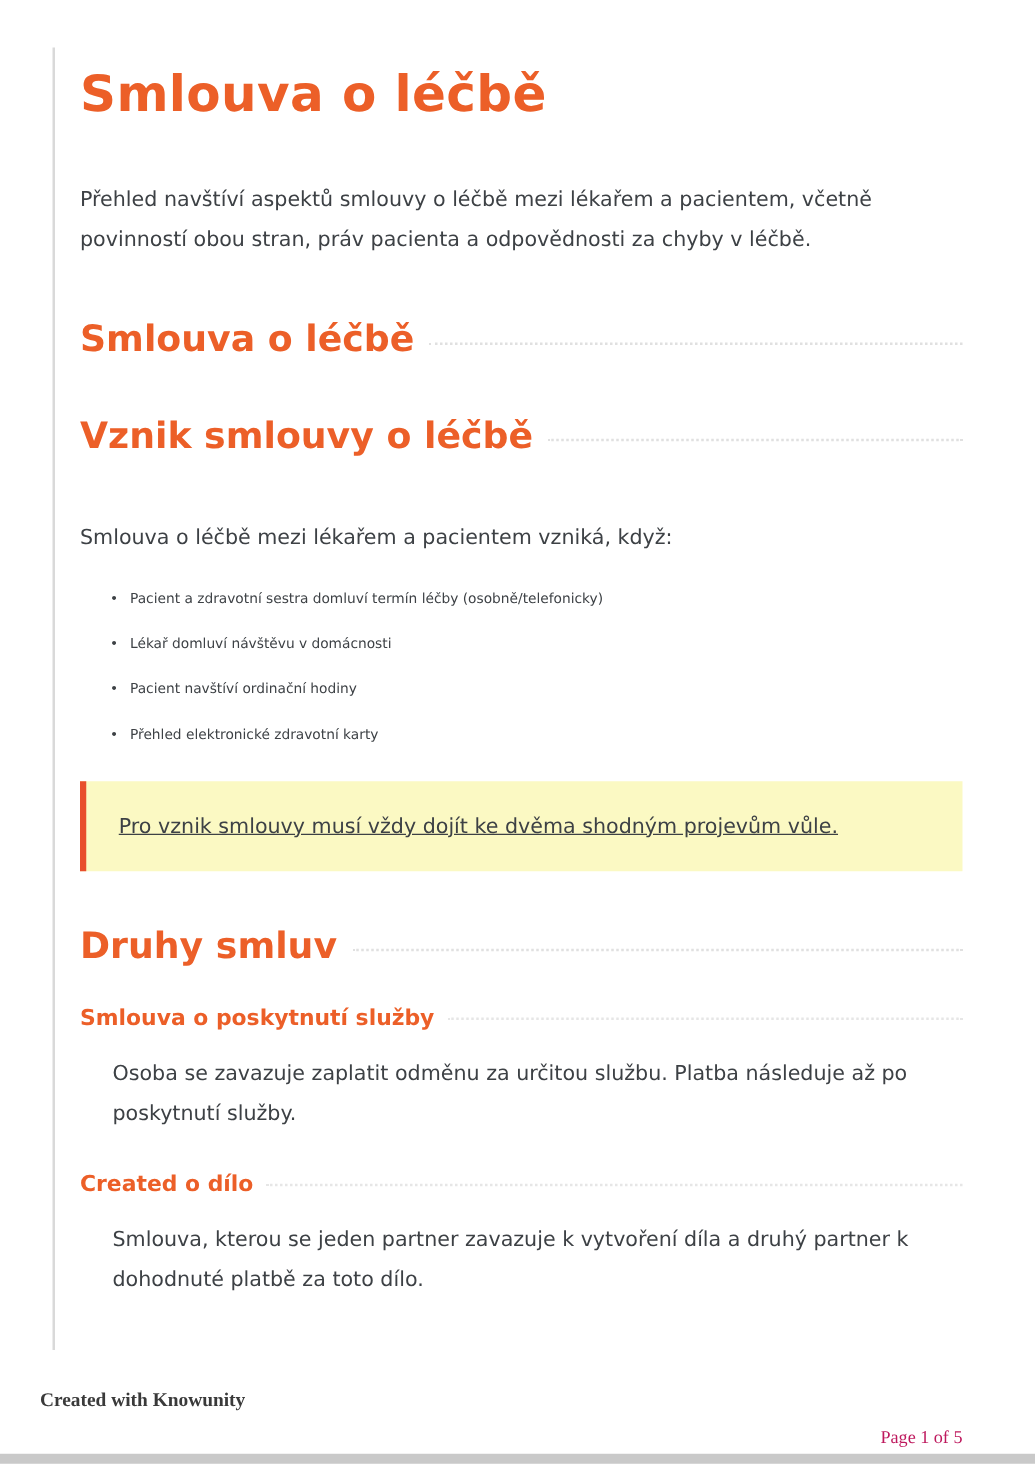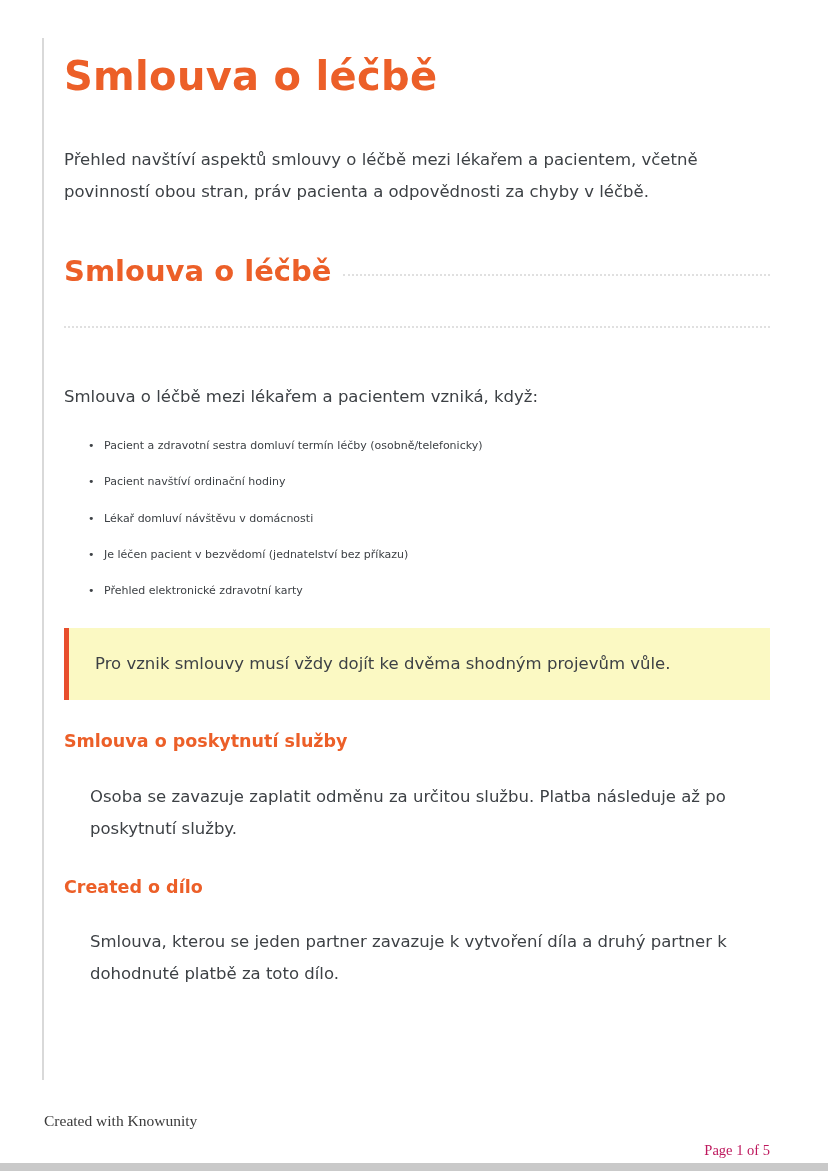--- a/index.html
+++ b/index.html
@@ -42,21 +42,21 @@
     white-space:nowrap;
   }
   .heading-row .dotted-fill {
     flex:1; height:1px;
     border-bottom:2px dotted #e0e0e0;
     transform:translateY(-5px);
   }
 
   .subheading-row {
     display:flex; align-items:baseline; gap:10px;
-    margin-top:30px; margin-bottom:16px;flex-direction:column;
+    margin-top:30px; margin-bottom:16px;
   }
   .subheading-row .h3-text {
     color:#ec5f28; font-size:17.5px; font-weight:bold; line-height:1.3;
     white-space:nowrap;
   }
   .subheading-row .dotted-fill {
     flex:1; height:1px;
     border-bottom:2px dotted #e6e6e6;
     transform:translateY(-4px);
   }
@@ -79,34 +79,35 @@
     position:absolute; left:0; top:0;
     color:#3d4145;
   }
 
   .callout {
     background:#fbf9c3;
     border-left:5px solid #e84e2c;
     padding:23px 26px;
     margin-top:6px;
     margin-bottom:14px;
+    text-decoration:underline;
   }
   .callout .callout-text {
     font-size:16.5px; line-height:1.6; color:#3d4145;
   }
 
   .indent-para {
     padding-left:26px;
     margin-bottom:10px;
   }
 
   .footer-branding {
-    position:absolute; left:44px; top:1112px;
+    position:absolute; left:32px; top:1112px;
     font-family:"Liberation Serif", serif;
-    font-weight:normal; font-size:15.5px; color:#3a3a3a;
+    font-weight:bold; font-size:15.5px; color:#3a3a3a;
   }
   .footer-page-number {
     position:absolute; right:58px; top:1142px;
     font-family:"Liberation Serif", serif;
     font-size:14.5px; color:#be185d;
   }
 
   .page-bottom-separator {
     position:absolute; left:0; bottom:0;
     width:828px; height:8px;
@@ -123,36 +124,40 @@
   <h1 class="doc-title">Smlouva o léčbě</h1>
 
   <p class="body-text intro">Přehled navštíví aspektů smlouvy o léčbě mezi lékařem a pacientem, včetně povinností obou stran, práv pacienta a odpovědnosti za chyby v léčbě.</p>
 
   <div class="heading-row">
     <span class="h2-text">Smlouva o léčbě</span>
     <span class="dotted-fill"></span>
   </div>
 
   <div class="heading-row">
+    <span class="h2-text">Vznik smlouvy o léčbě</span>
     <span class="dotted-fill"></span>
   </div>
   <p class="body-text lead">Smlouva o léčbě mezi lékařem a pacientem vzniká, když:</p>
 
   <ul class="bullet-list">
     <li>Pacient a zdravotní sestra domluví termín léčby (osobně/telefonicky)</li>
+    <li>Lékař domluví návštěvu v domácnosti</li>
     <li>Pacient navštíví ordinační hodiny</li>
-    <li>Lékař domluví návštěvu v domácnosti</li>
-    <li>Je léčen pacient v bezvědomí (jednatelství bez příkazu)</li>
     <li>Přehled elektronické zdravotní karty</li>
   </ul>
 
   <div class="callout">
     <p class="callout-text">Pro vznik smlouvy musí vždy dojít ke dvěma shodným projevům vůle.</p>
   </div>
 
+  <div class="heading-row">
+    <span class="h2-text">Druhy smluv</span>
+    <span class="dotted-fill"></span>
+  </div>
 
   <div class="subheading-row">
     <span class="h3-text">Smlouva o poskytnutí služby</span>
     <span class="dotted-fill"></span>
   </div>
   <p class="body-text indent-para">Osoba se zavazuje zaplatit odměnu za určitou službu. Platba následuje až po poskytnutí služby.</p>
 
   <div class="subheading-row">
     <span class="h3-text">Created o dílo</span>
     <span class="dotted-fill"></span>

